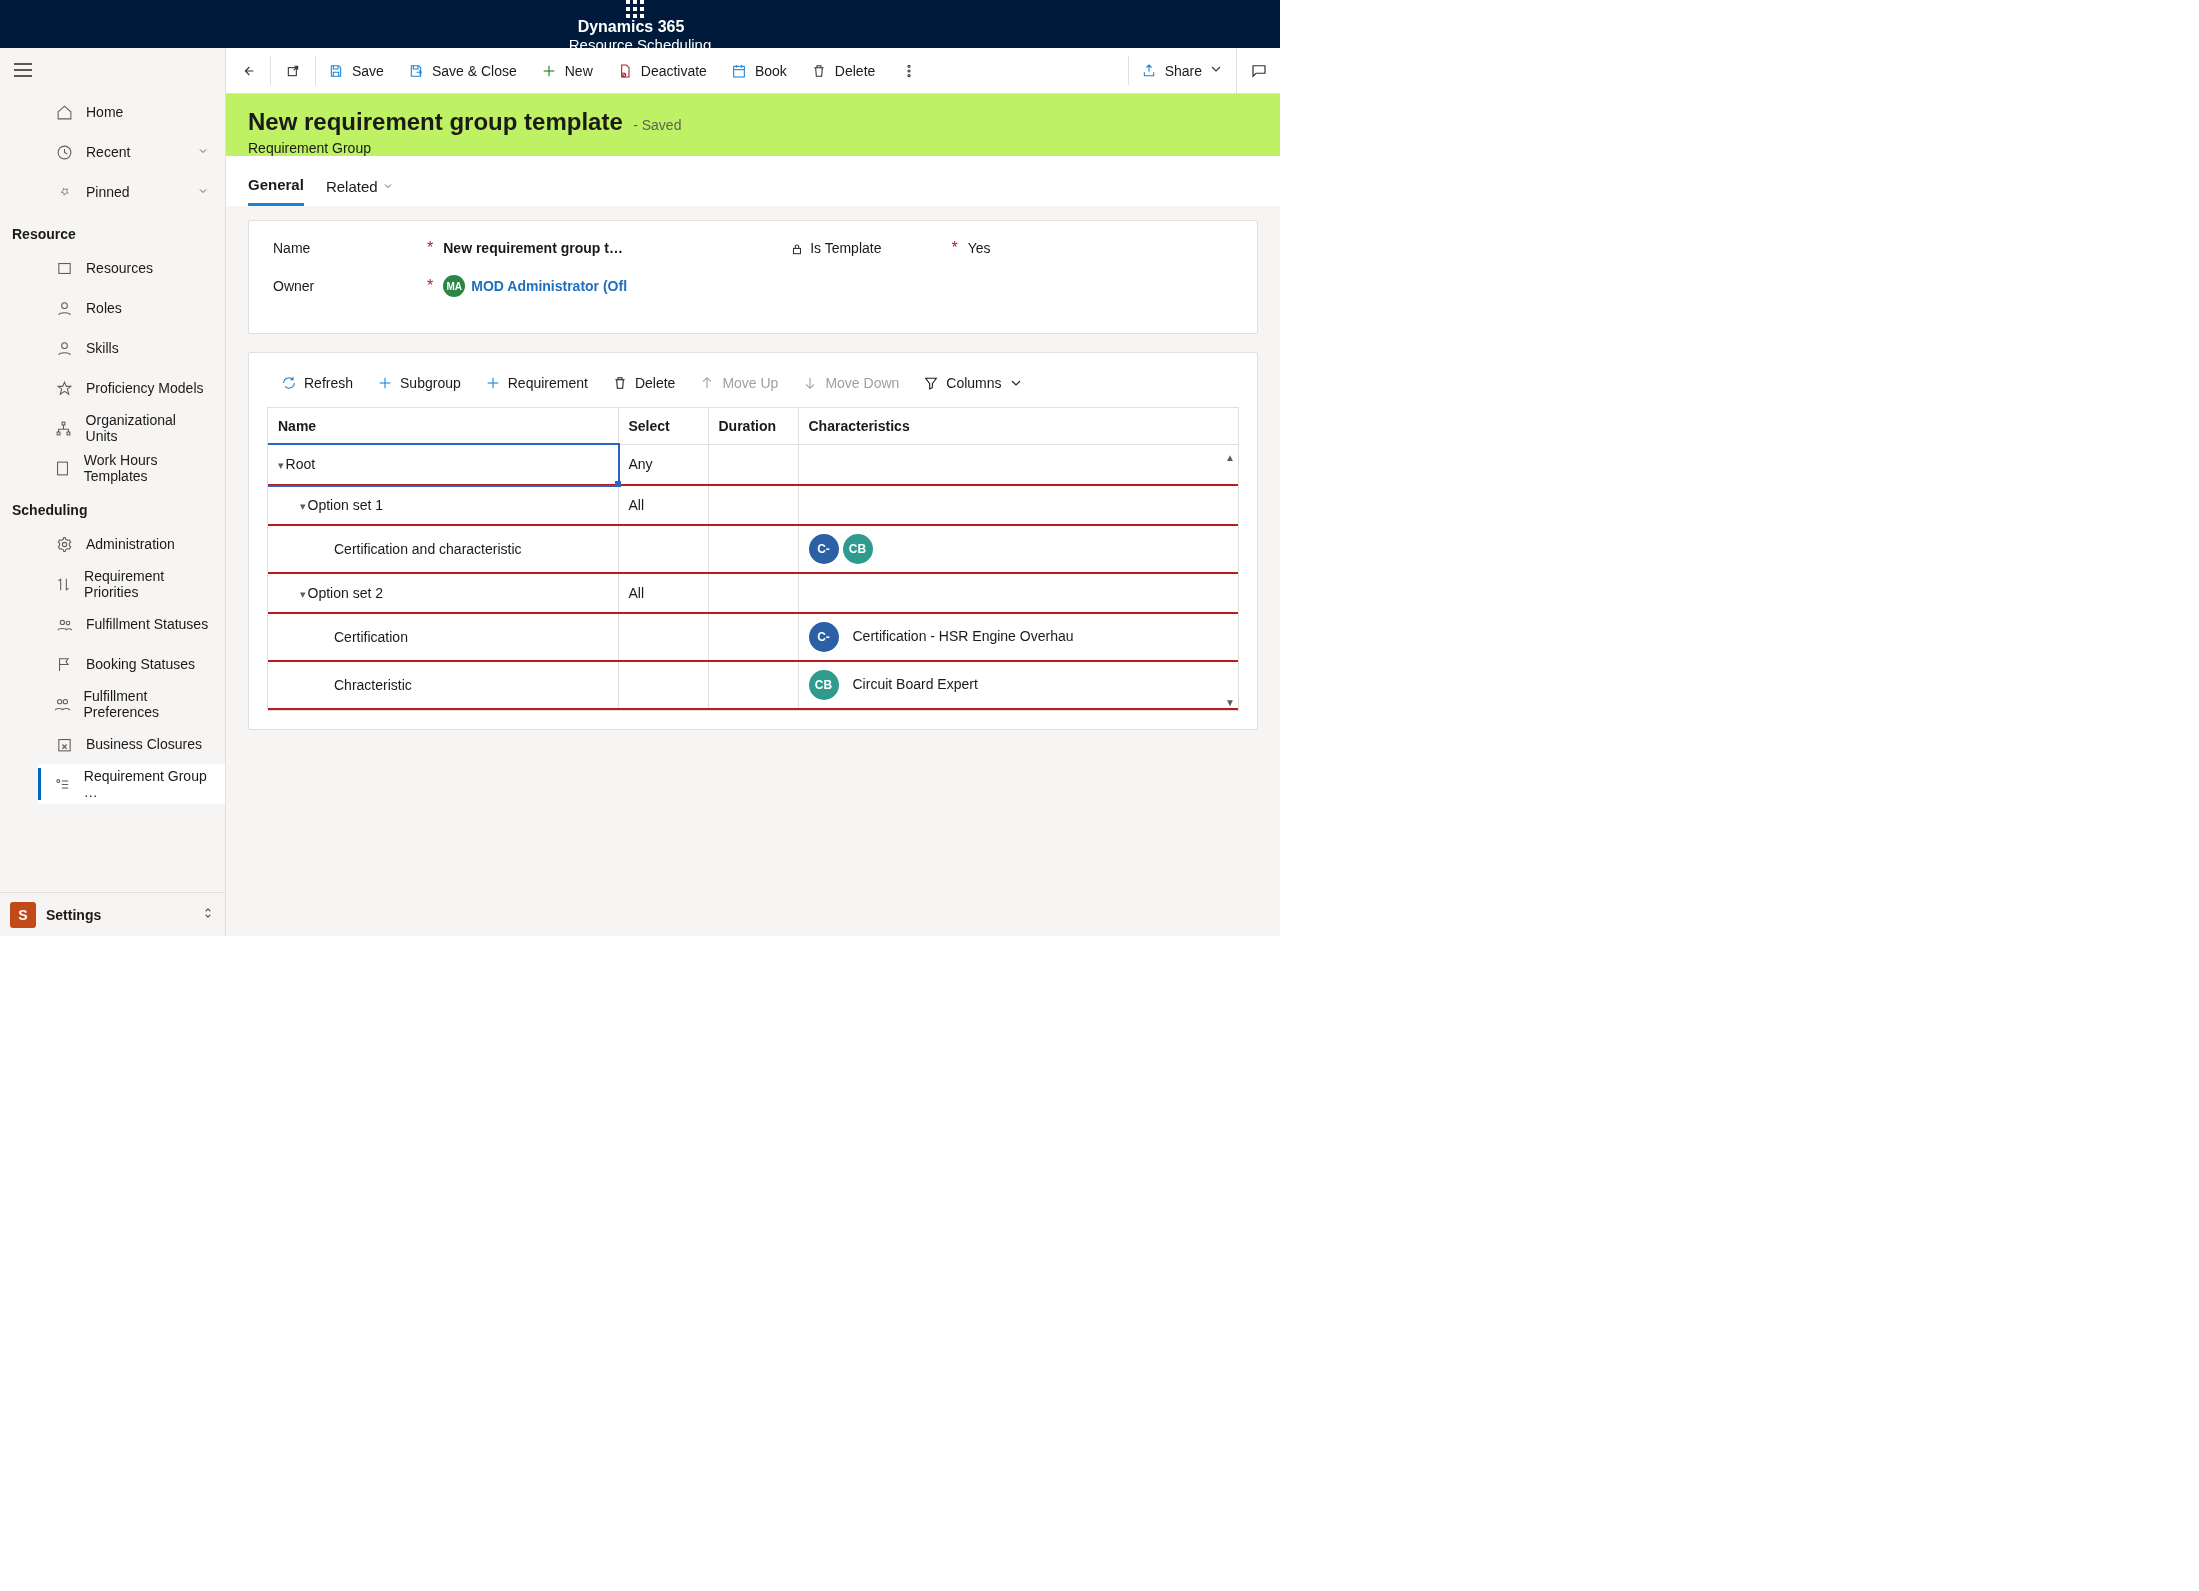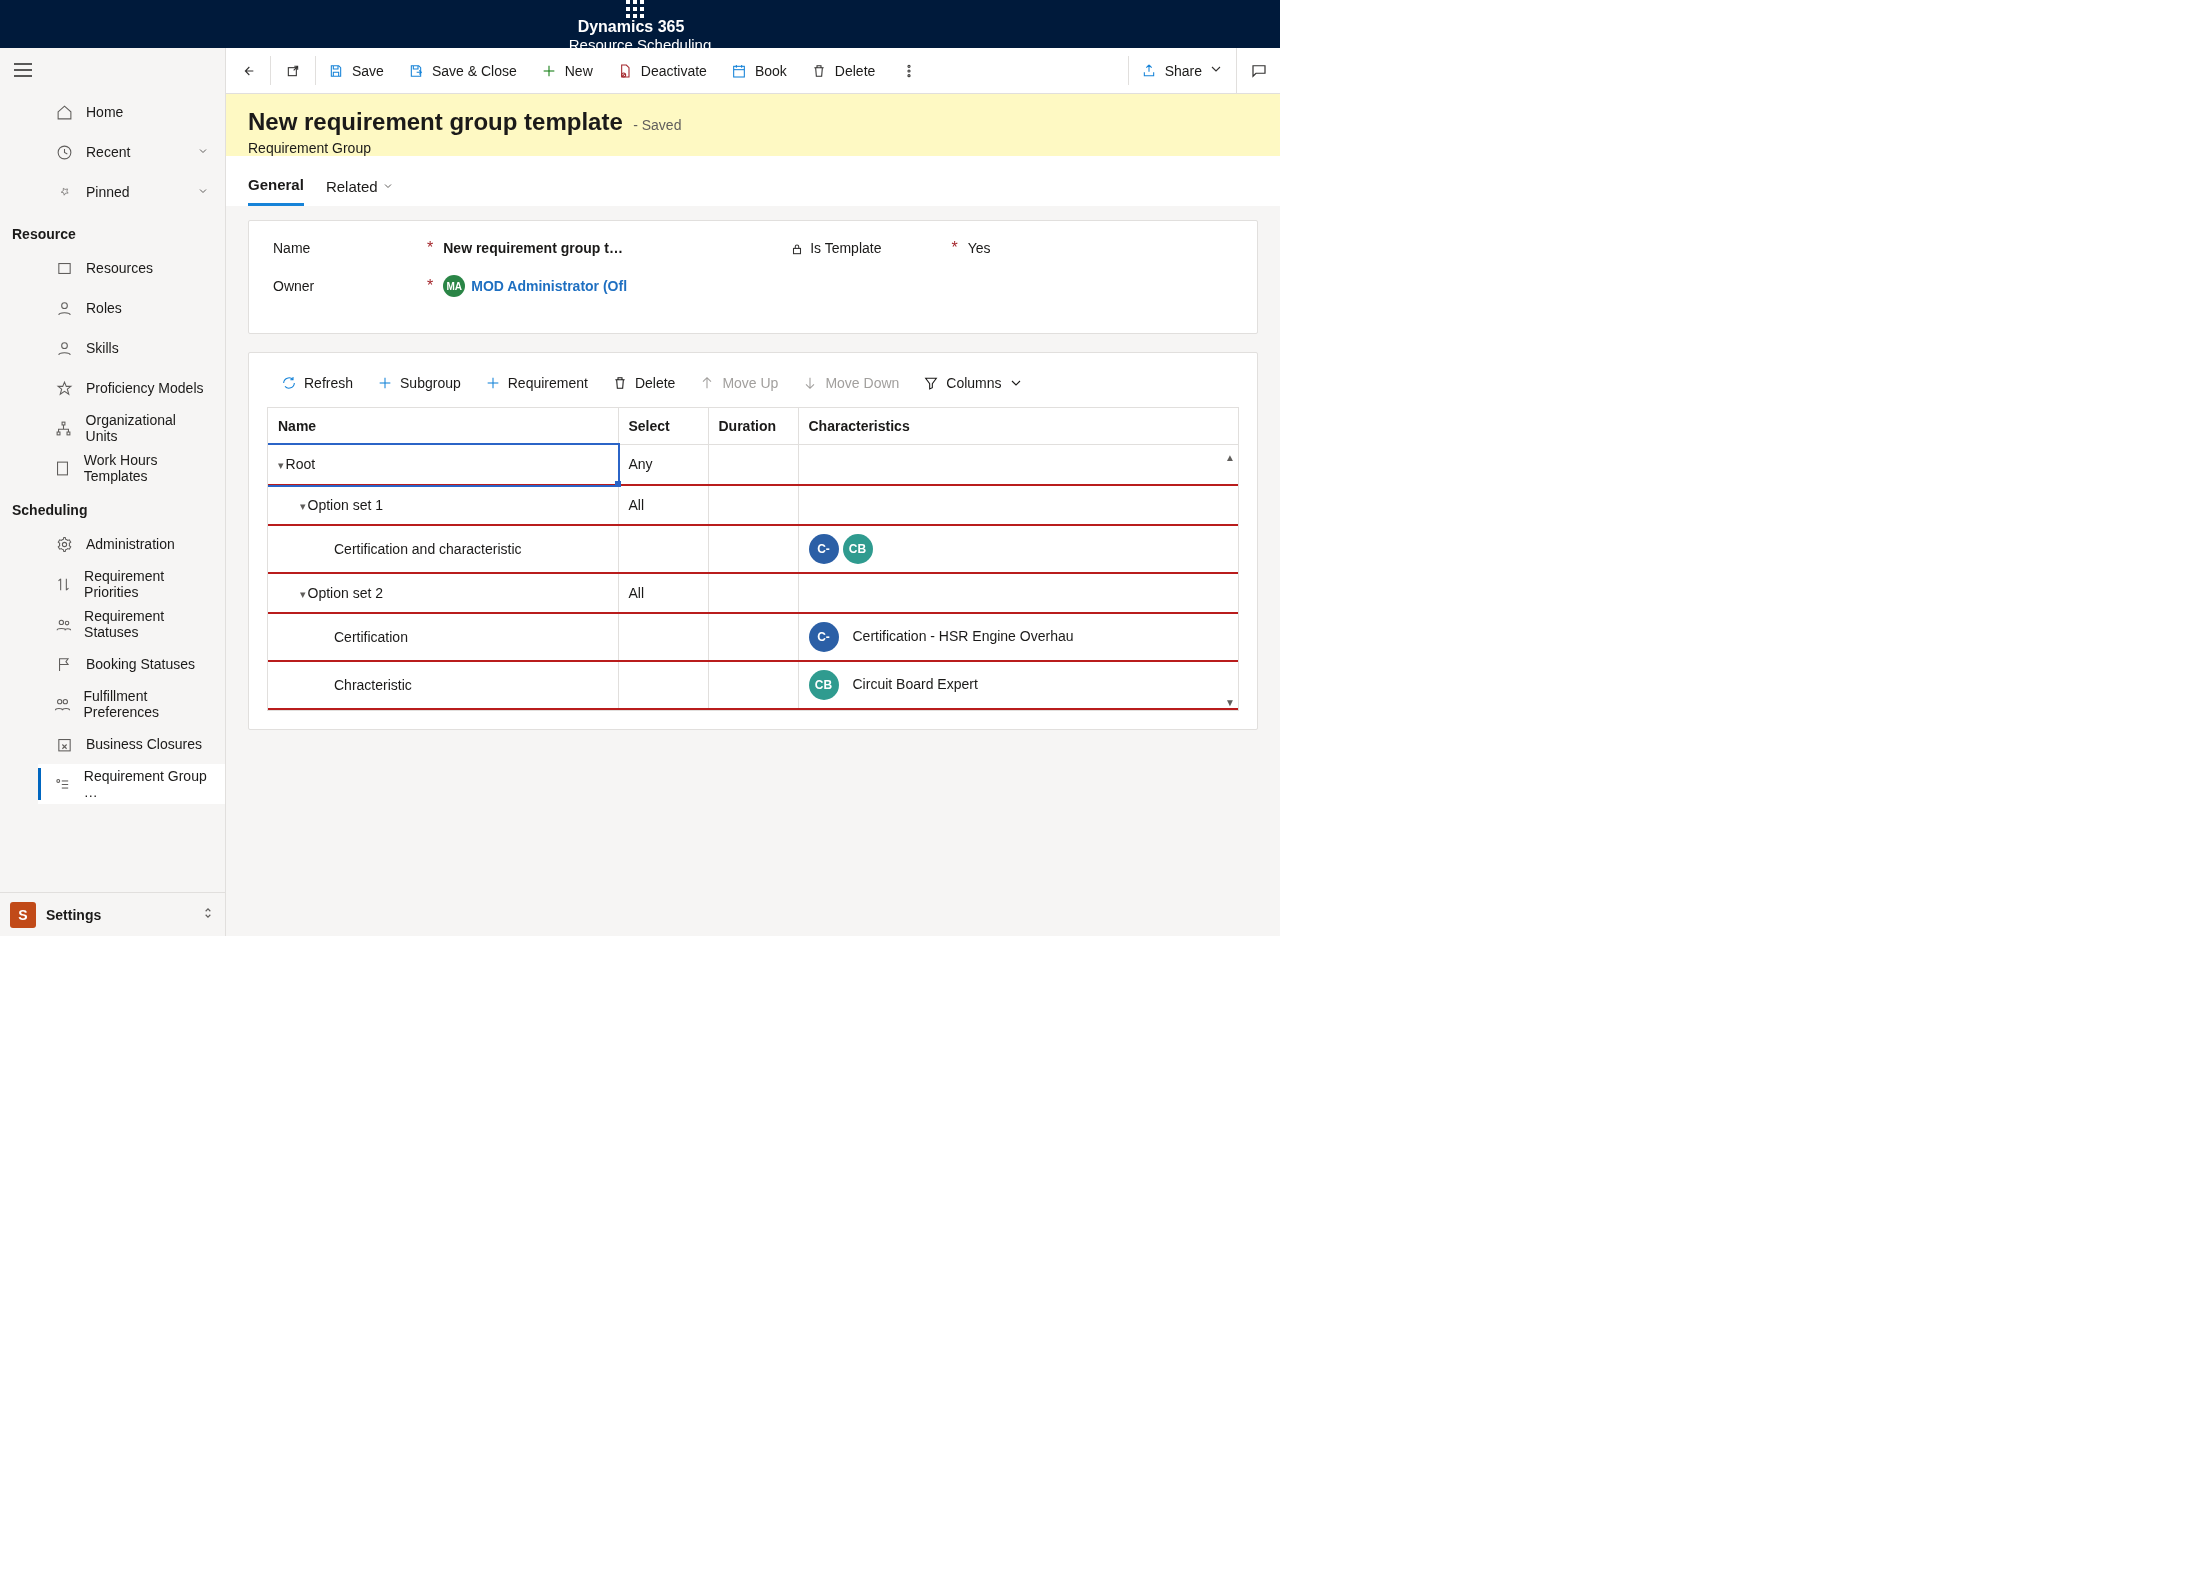--- a/index.html
+++ b/index.html
@@ -124,21 +124,21 @@
   .cmdbar .cbtn .chev { margin-left:6px; }
   .cmdbar .collab-icon {
     width: 44px; display:flex; align-items:center; justify-content:center;
     border-left:1px solid #e1dfdd; cursor:pointer;
   }
   .cmdbar .collab-icon svg { width:18px; height:18px; stroke:#323130; stroke-width:1.6; fill:none;}
   
   
   .form-header {
     padding: 14px 22px 0 22px;
-    background:#fef9c3;
+    background:#bef264;
   }
   .form-title {
     font-size: 24px; font-weight:600; display:inline;
   }
   .form-title-suffix { font-size: 14px; color:#605e5c; font-weight:400; margin-left:6px;}
   .form-entity { font-size:14px; color:#1b1a19; margin-top: 4px; }
   
   
   .form-tabs {
     display:flex; gap: 22px; padding: 14px 22px 0 22px;
@@ -436,21 +436,21 @@
         <span>Requirement Priorities</span>
       </div>
     <div class="nav-item">
         <span class="nicon">
           <svg viewBox="0 0 24 24">
             <circle cx="9" cy="9" r="3"></circle>
             <circle cx="17" cy="10" r="2.5"></circle>
             <path d="M3 20c0-3 12-3 12 0M14 20c0-2.5 8-2.5 8 0"></path>
           </svg>
         </span>
-        <span>Requirement Statuses</span>
+        <span>Fulfillment Statuses</span>
       </div>
     <div class="nav-item">
         <span class="nicon">
           <svg viewBox="0 0 24 24">
             <path d="M5 21V4h12l-3 4 3 4H5"></path>
           </svg>
         </span>
         <span>Booking Statuses</span>
       </div>
     <div class="nav-item">

